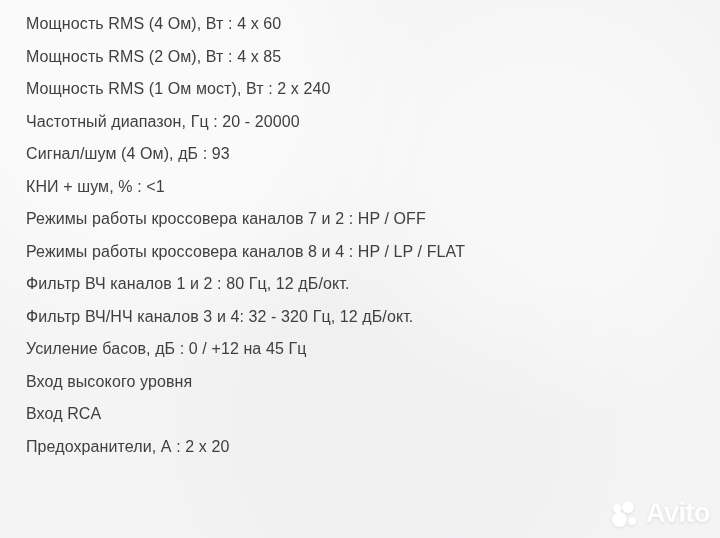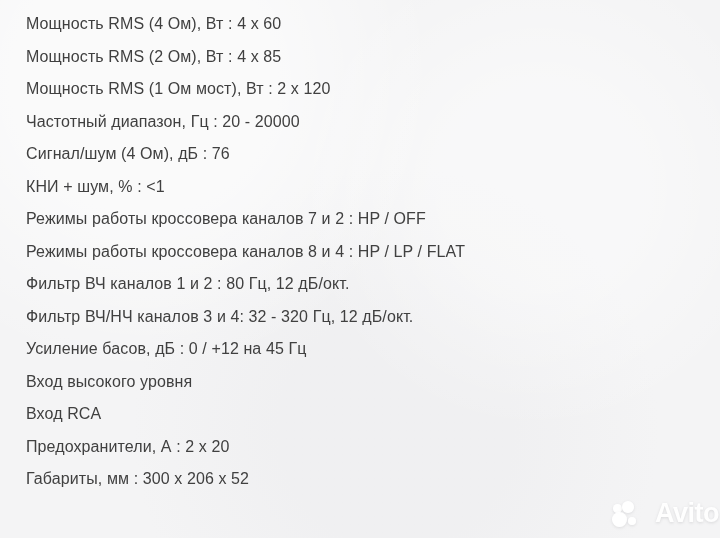--- a/index.html
+++ b/index.html
@@ -56,46 +56,45 @@
     box-shadow: 0 1px 3px rgba(120,120,125,0.18);
   }
   .bubble.b-large     { left: 0px;  top: 14px; width: 15px; height: 15px; }
   .bubble.b-top-small { left: 1px;  top: 6px;  width: 9px;  height: 9px;  }
   .bubble.b-top-right { left: 10px; top: 3px;  width: 12px; height: 12px; }
   .bubble.b-right-sm  { left: 16px; top: 19px; width: 8px;  height: 8px;  }
   .wordmark {
     font-size: 27px;
     font-weight: bold;
     letter-spacing: -0.5px;
-    margin-left: 15px;
+    margin-left: 6px;
     text-shadow: 0 1px 3px rgba(120,120,125,0.22);
     user-select: none;
   }
 </style>
 </head>
 <body>
 
 <div class="stage">
 
   <div class="spec-list">
     <div class="spec-line">Мощность RMS (4 Ом), Вт : 4 x 60</div>
     <div class="spec-line">Мощность RMS (2 Ом), Вт : 4 x 85</div>
-    <div class="spec-line">Мощность RMS (1 Ом мост), Вт : 2 x 120</div>
+    <div class="spec-line">Мощность RMS (1 Ом мост), Вт : 2 x 240</div>
     <div class="spec-line">Частотный диапазон, Гц : 20 - 20000</div>
-    <div class="spec-line">Сигнал/шум (4 Ом), дБ : 76</div>
+    <div class="spec-line">Сигнал/шум (4 Ом), дБ : 93</div>
     <div class="spec-line">КНИ + шум, % : &lt;1</div>
     <div class="spec-line">Режимы работы кроссовера каналов 7 и 2 : HP / OFF</div>
     <div class="spec-line">Режимы работы кроссовера каналов 8 и 4 : HP / LP / FLAT</div>
     <div class="spec-line">Фильтр ВЧ каналов 1 и 2 : 80 Гц, 12 дБ/окт.</div>
     <div class="spec-line">Фильтр ВЧ/НЧ каналов 3 и 4: 32 - 320 Гц, 12 дБ/окт.</div>
     <div class="spec-line">Усиление басов, дБ : 0 / +12 на 45 Гц</div>
     <div class="spec-line">Вход высокого уровня</div>
     <div class="spec-line">Вход RCA</div>
     <div class="spec-line">Предохранители, А : 2 x 20</div>
-    <div class="spec-line">Габариты, мм : 300 x 206 x 52</div>
   </div>
 
   <div class="watermark">
     <span class="bubbles">
       <span class="bubble b-top-small"></span>
       <span class="bubble b-top-right"></span>
       <span class="bubble b-large"></span>
       <span class="bubble b-right-sm"></span>
     </span>
     <span class="wordmark">Avito</span>

